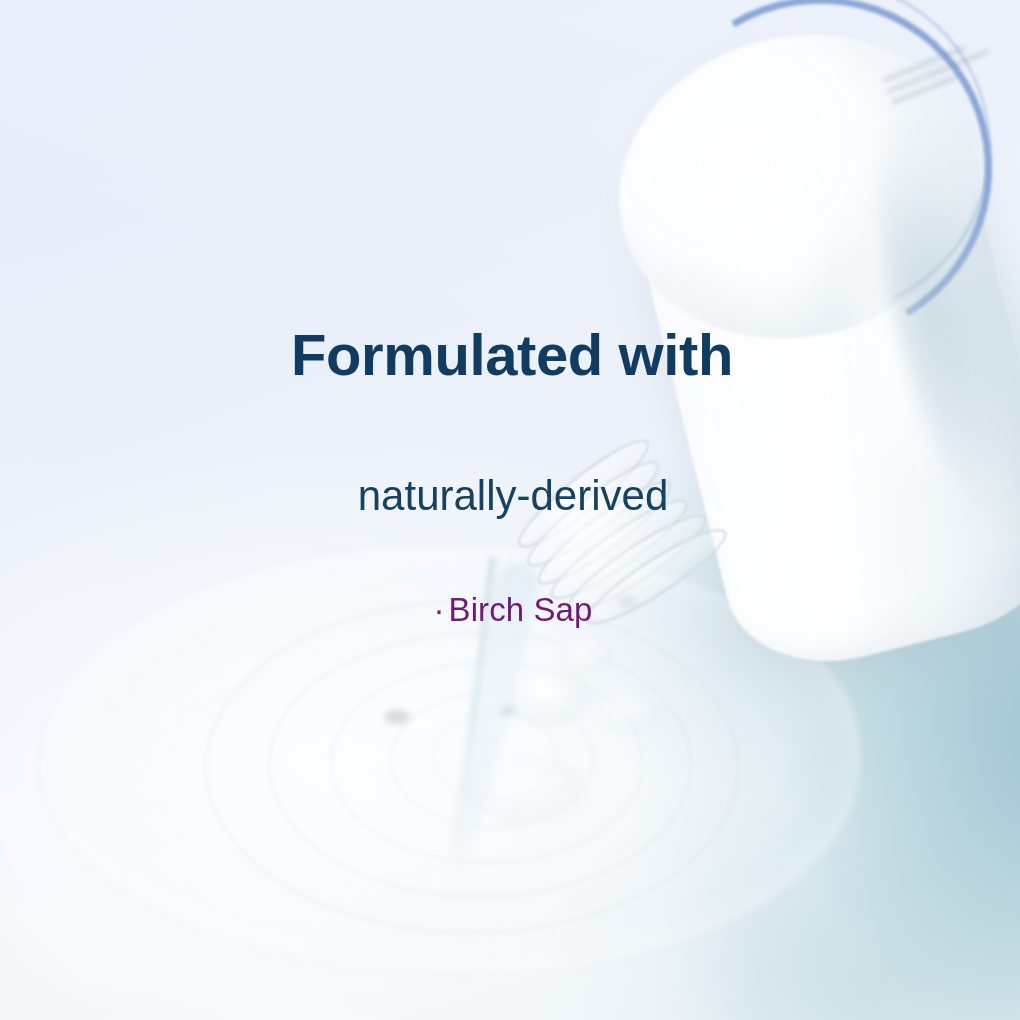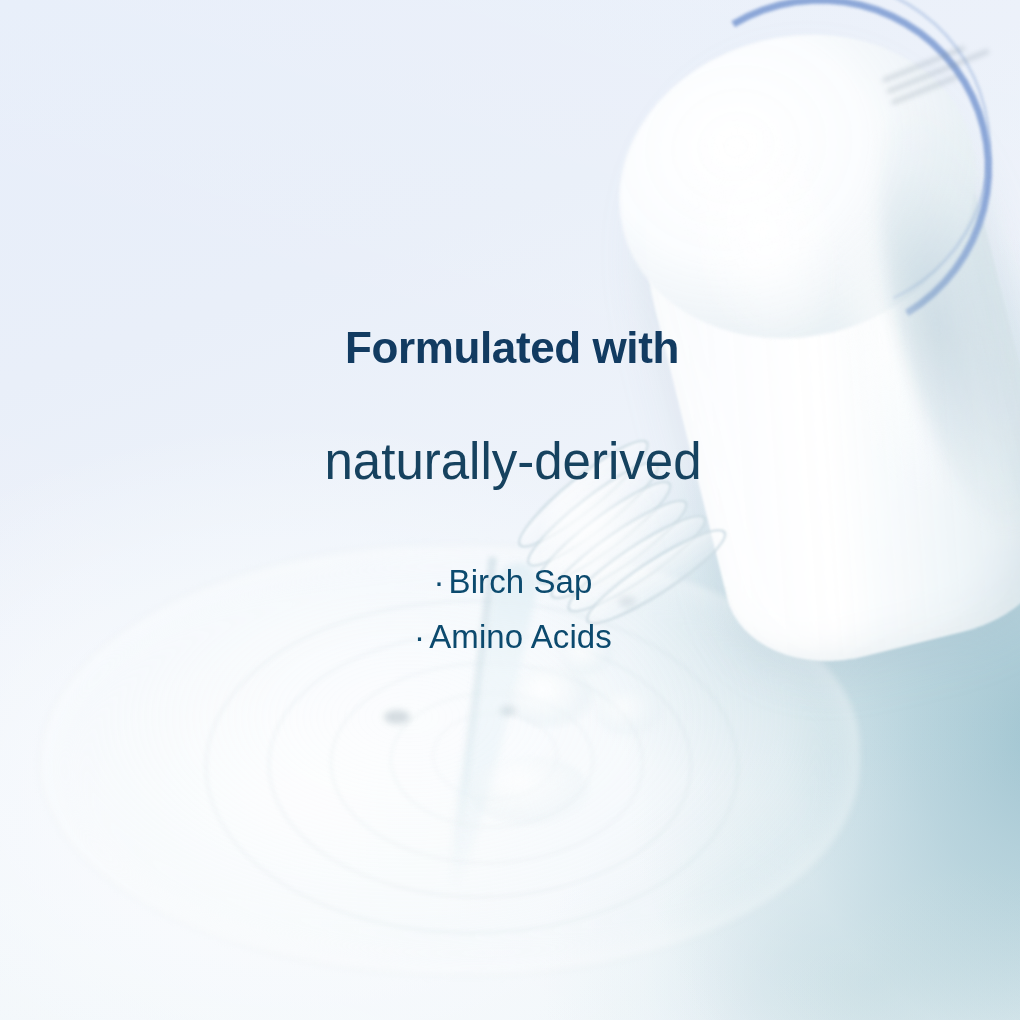--- a/index.html
+++ b/index.html
@@ -311,48 +311,48 @@
   .copy {
     position: absolute;
     left: 0;
     top: 326px;
     width: 1020px;
     text-align: center;
     z-index: 10;
   }
   .headline {
     margin: 0;
-    font-size: 44px;
+    font-size: 58px;
     font-weight: 700;
     letter-spacing: -0.4px;
     line-height: 1.0;
     color: #123b61;
     padding-left: 4px;
   }
   .subhead {
-    margin: 58px 0 0 0;
-    font-size: 51px;
+    margin: 84px 0 0 0;
+    font-size: 42px;
     font-weight: 400;
     line-height: 1.33;
     color: #16425f;
     padding-left: 6px;
   }
   .subhead span { display: block; }
 
   .ingredients {
     list-style: none;
     margin: 58px 0 0 0;
     padding: 0;
     padding-left: 6px;
   }
   .ingredients li {
     font-size: 33px;
     font-weight: 400;
     line-height: 1.68;
-    color: #0c4a6e;
+    color: #701a75;
     letter-spacing: 0.1px;
   }
   .ingredients li .dot {
     margin-right: 4px;
   }
 </style>
 </head>
 <body>
 
 <div id="stage">
@@ -412,19 +412,16 @@
     <h1 class="headline">Formulated with</h1>
 
     <p class="subhead">
       <span>naturally-derived</span>
     </p>
 
     <ul class="ingredients">
       <li>
         <span class="dot">·</span><span>Birch Sap</span>
       </li>
-      <li>
-        <span class="dot">·</span><span>Amino Acids</span>
-      </li>
     </ul>
 
   </div>
 </div>
 
 </body></html>

